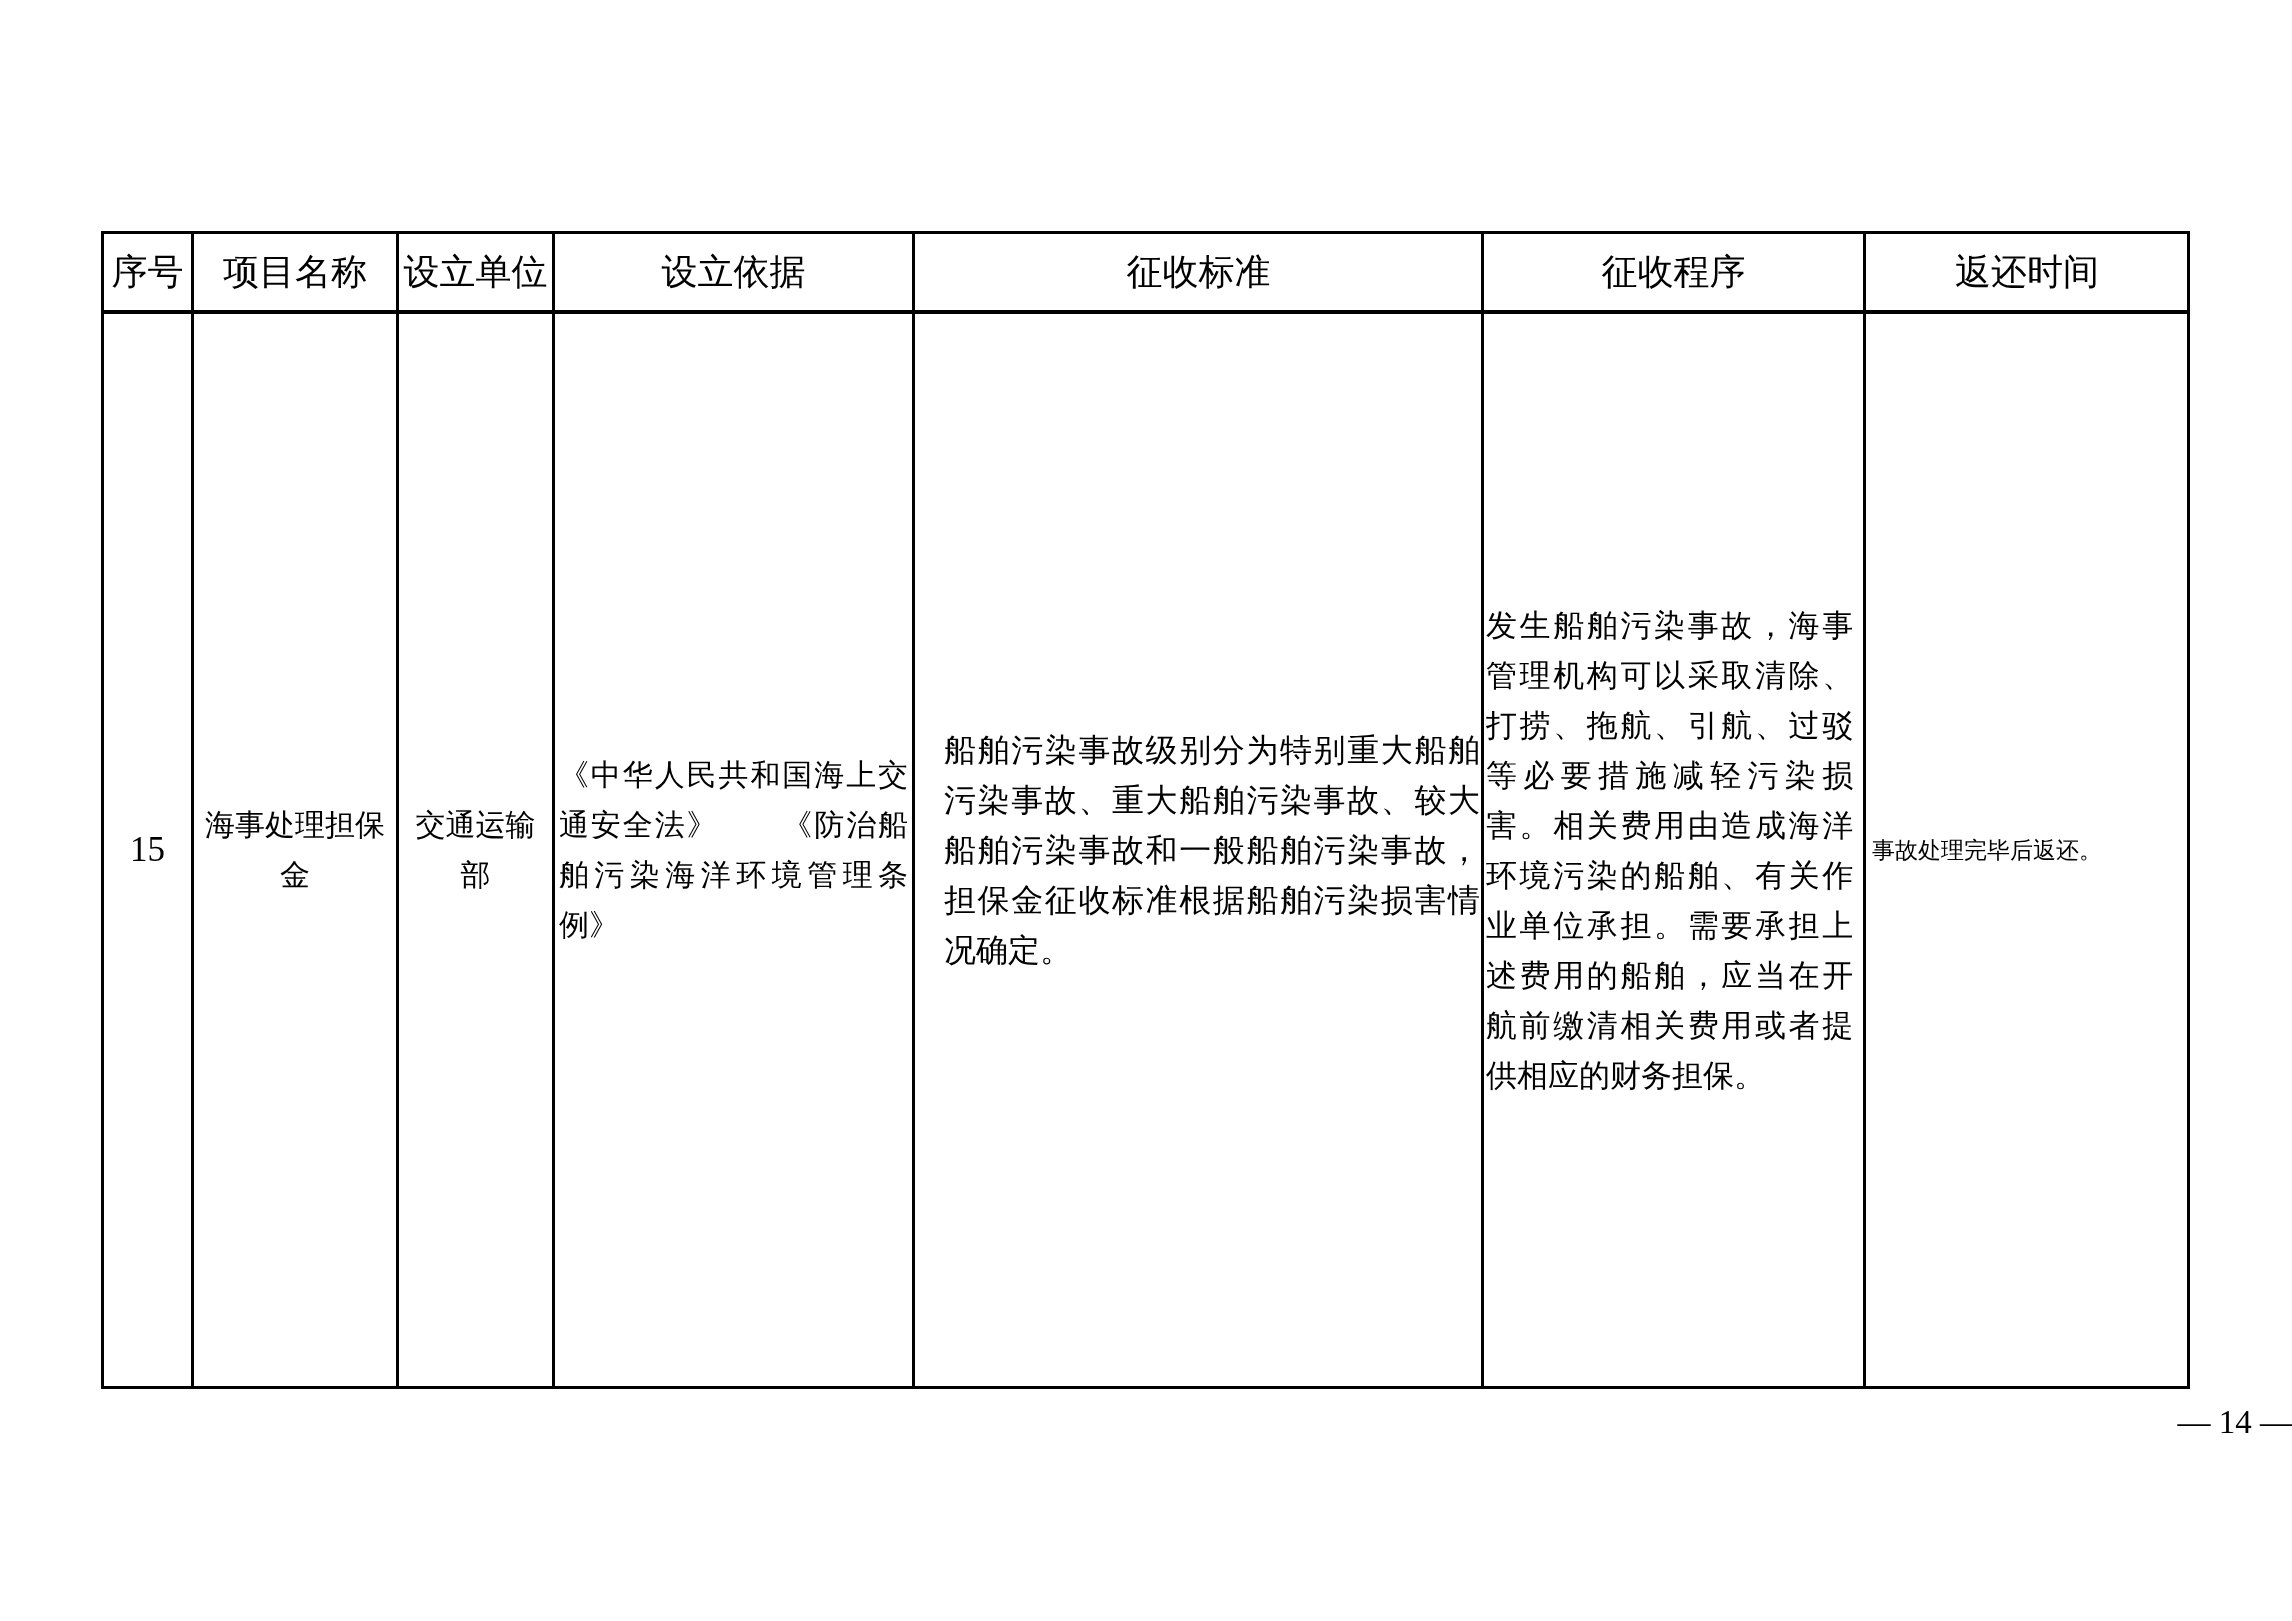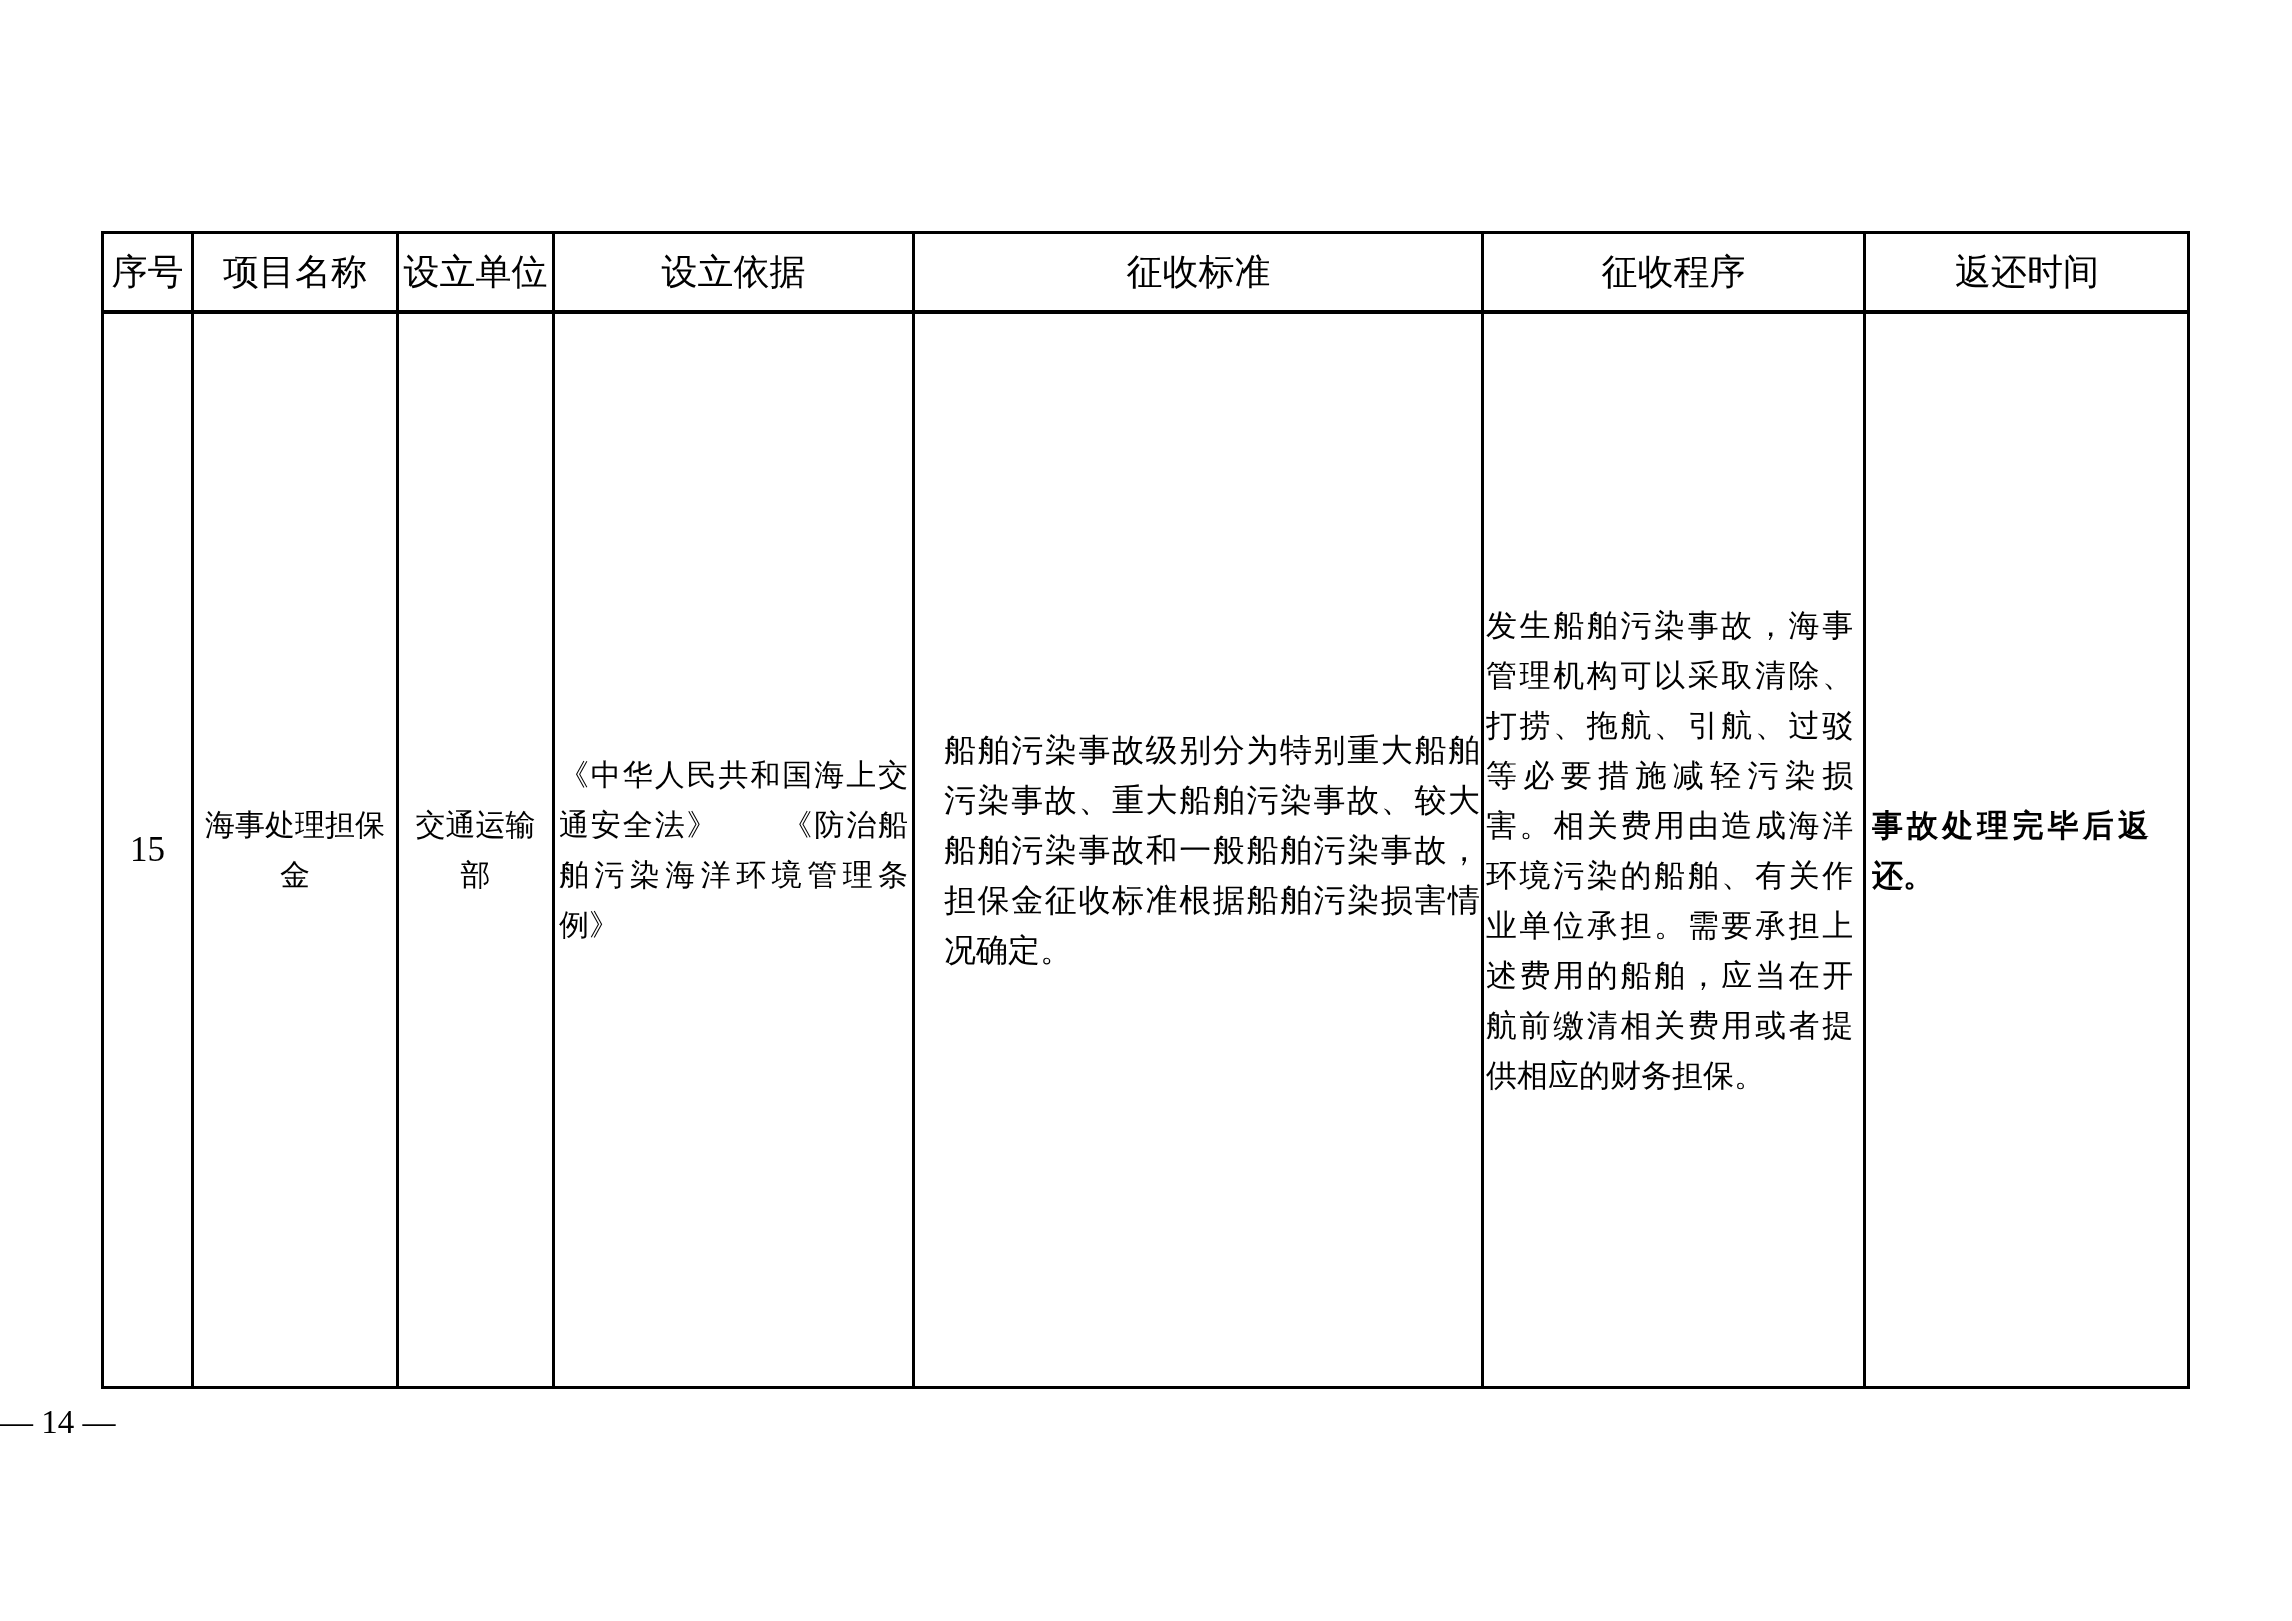--- a/index.html
+++ b/index.html
@@ -5,21 +5,21 @@
   html, body { margin:0; padding:0; background:#ffffff; }
   body { width:2293px; height:1621px; position:relative; overflow:hidden; font-family:"DejaVu Serif","Liberation Serif",serif; color:#000; }
   .tbl { position:absolute; left:101px; top:231px; width:2089px; height:1158px; border:3.9px solid #000; box-sizing:border-box; }
   .hline { position:absolute; left:0; right:0; top:76px; height:3.9px; background:#000; }
   .vline { position:absolute; top:0; bottom:0; width:2.9px; background:#000; }
   .head { position:absolute; top:0; height:76px; display:flex; align-items:center; justify-content:center; font-family:"DejaVu Sans","Liberation Sans",sans-serif; font-size:36px; white-space:nowrap; }
   .cell { position:absolute; top:80px; bottom:0; display:flex; align-items:center; box-sizing:border-box; }
   .txt { font-size:30px; line-height:50px; text-align:justify; text-align-last:left; word-break:break-all; width:100%; }
   .center { text-align:center; text-align-last:center; }
   .num { font-family:"Liberation Serif",serif; font-size:35px; width:100%; text-align:center; }
-  .page { position:absolute; left:0; width:2293px; top:1404px; text-align:left; font-family:"Liberation Serif",serif; font-size:33px; }
+  .page { position:absolute; left:0; width:2293px; top:1404px; text-align:right; font-family:"Liberation Serif",serif; font-size:33px; }
 </style>
 </head>
 <body>
 
 <div class="tbl">
 
   <div class="head" style="left:0;width:87px;">序号</div>
   <div class="head" style="left:90px;width:202px;text-align:right;">项目名称</div>
   <div class="head" style="left:295px;width:153px;">设立单位</div>
   <div class="head" style="left:451px;width:357px;">设立依据</div>
@@ -48,18 +48,18 @@
   <div class="cell" style="left:451px;width:357px;padding:0 3.9px;">
     <div class="txt">《中华人民共和国海上交通安全法》　　《防治船舶污染海洋环境管理条例》</div>
   </div>
   <div class="cell" style="left:811px;width:567px;padding:0 2px;">
     <div class="txt" style="font-size:32px;margin-left:27px;">船舶污染事故级别分为特别重大船舶污染事故、重大船舶污染事故、较大船舶污染事故和一般船舶污染事故，担保金征收标准根据船舶污染损害情况确定。</div>
   </div>
   <div class="cell" style="left:1380px;width:379px;padding:0 9.8px 0 2px;">
     <div class="txt" style="font-size:31px;">发生船舶污染事故，海事管理机构可以采取清除、打捞、拖航、引航、过驳等必要措施减轻污染损害。相关费用由造成海洋环境污染的船舶、有关作业单位承担。需要承担上述费用的船舶，应当在开航前缴清相关费用或者提供相应的财务担保。</div>
   </div>
   <div class="cell" style="left:1762px;width:322px;padding:0 39px 0 5.9px;">
-    <div class="txt" style="font-size:31px;font-weight:bold;">事故处理完毕后返还。</div>
+    <div class="txt" style="font-size:23px;">事故处理完毕后返还。</div>
   </div>
 </div>
 
 <div class="page">— 14 —</div>
 
 
 </body></html>

